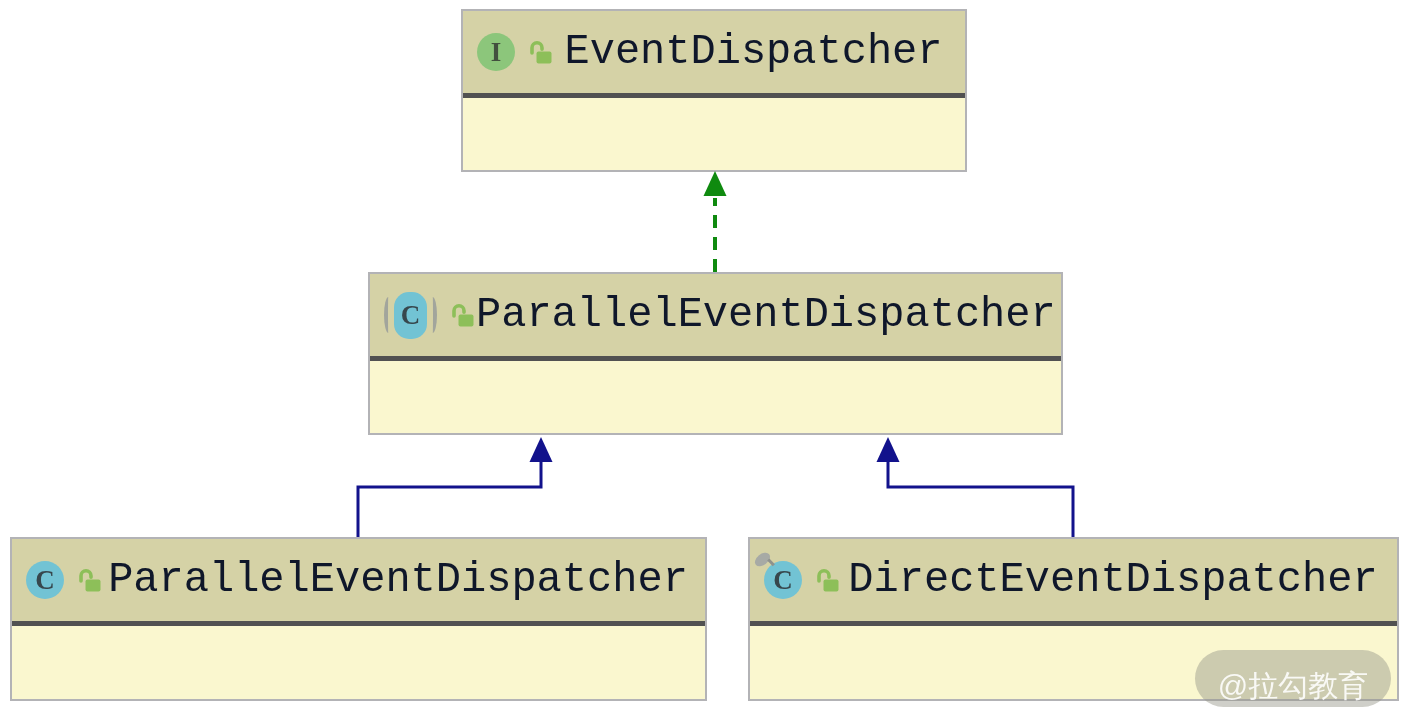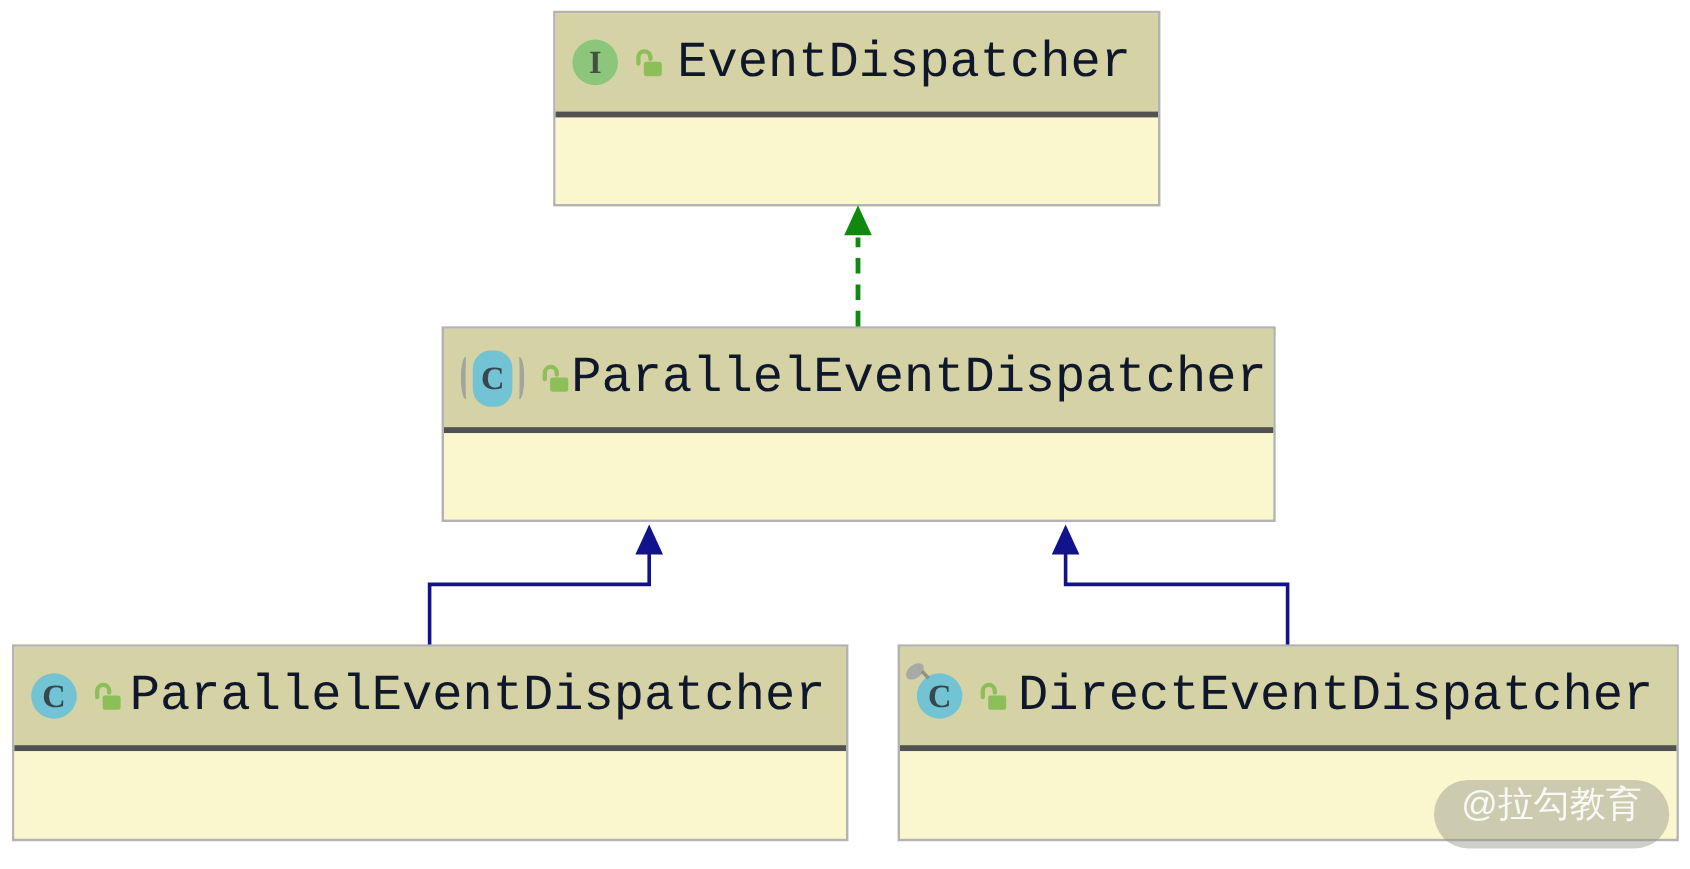--- a/index.html
+++ b/index.html
@@ -97,21 +97,21 @@
     pointer-events: none;
   }
 
   
   .watermark {
     position: absolute;
     left: 1195px; top: 650px;
     width: 196px; height: 57px;
     border-radius: 29px;
     background: rgba(148, 148, 136, 0.45);
-    display: flex; align-items: flex-start; justify-content: center;
+    display: flex; align-items: flex-end; justify-content: center;
     z-index: 10;
   }
   .watermark span {
     color: rgba(255, 255, 255, 0.88);
     font-size: 30px;
     font-family: "Liberation Sans", sans-serif;
   }
 
   
   #node-interface { left: 461px; top: 9px;   width: 506px; height: 163px; }

